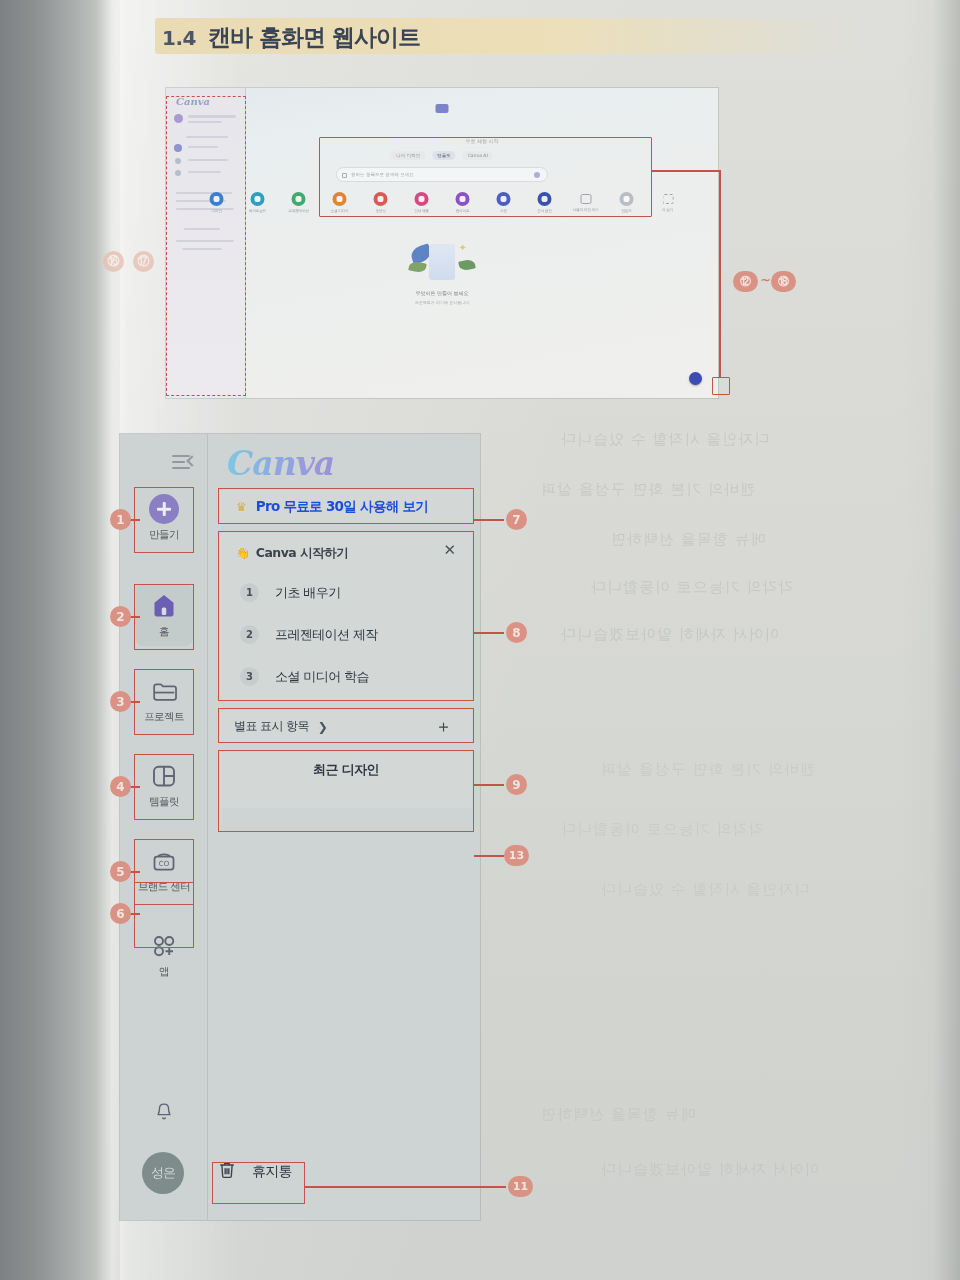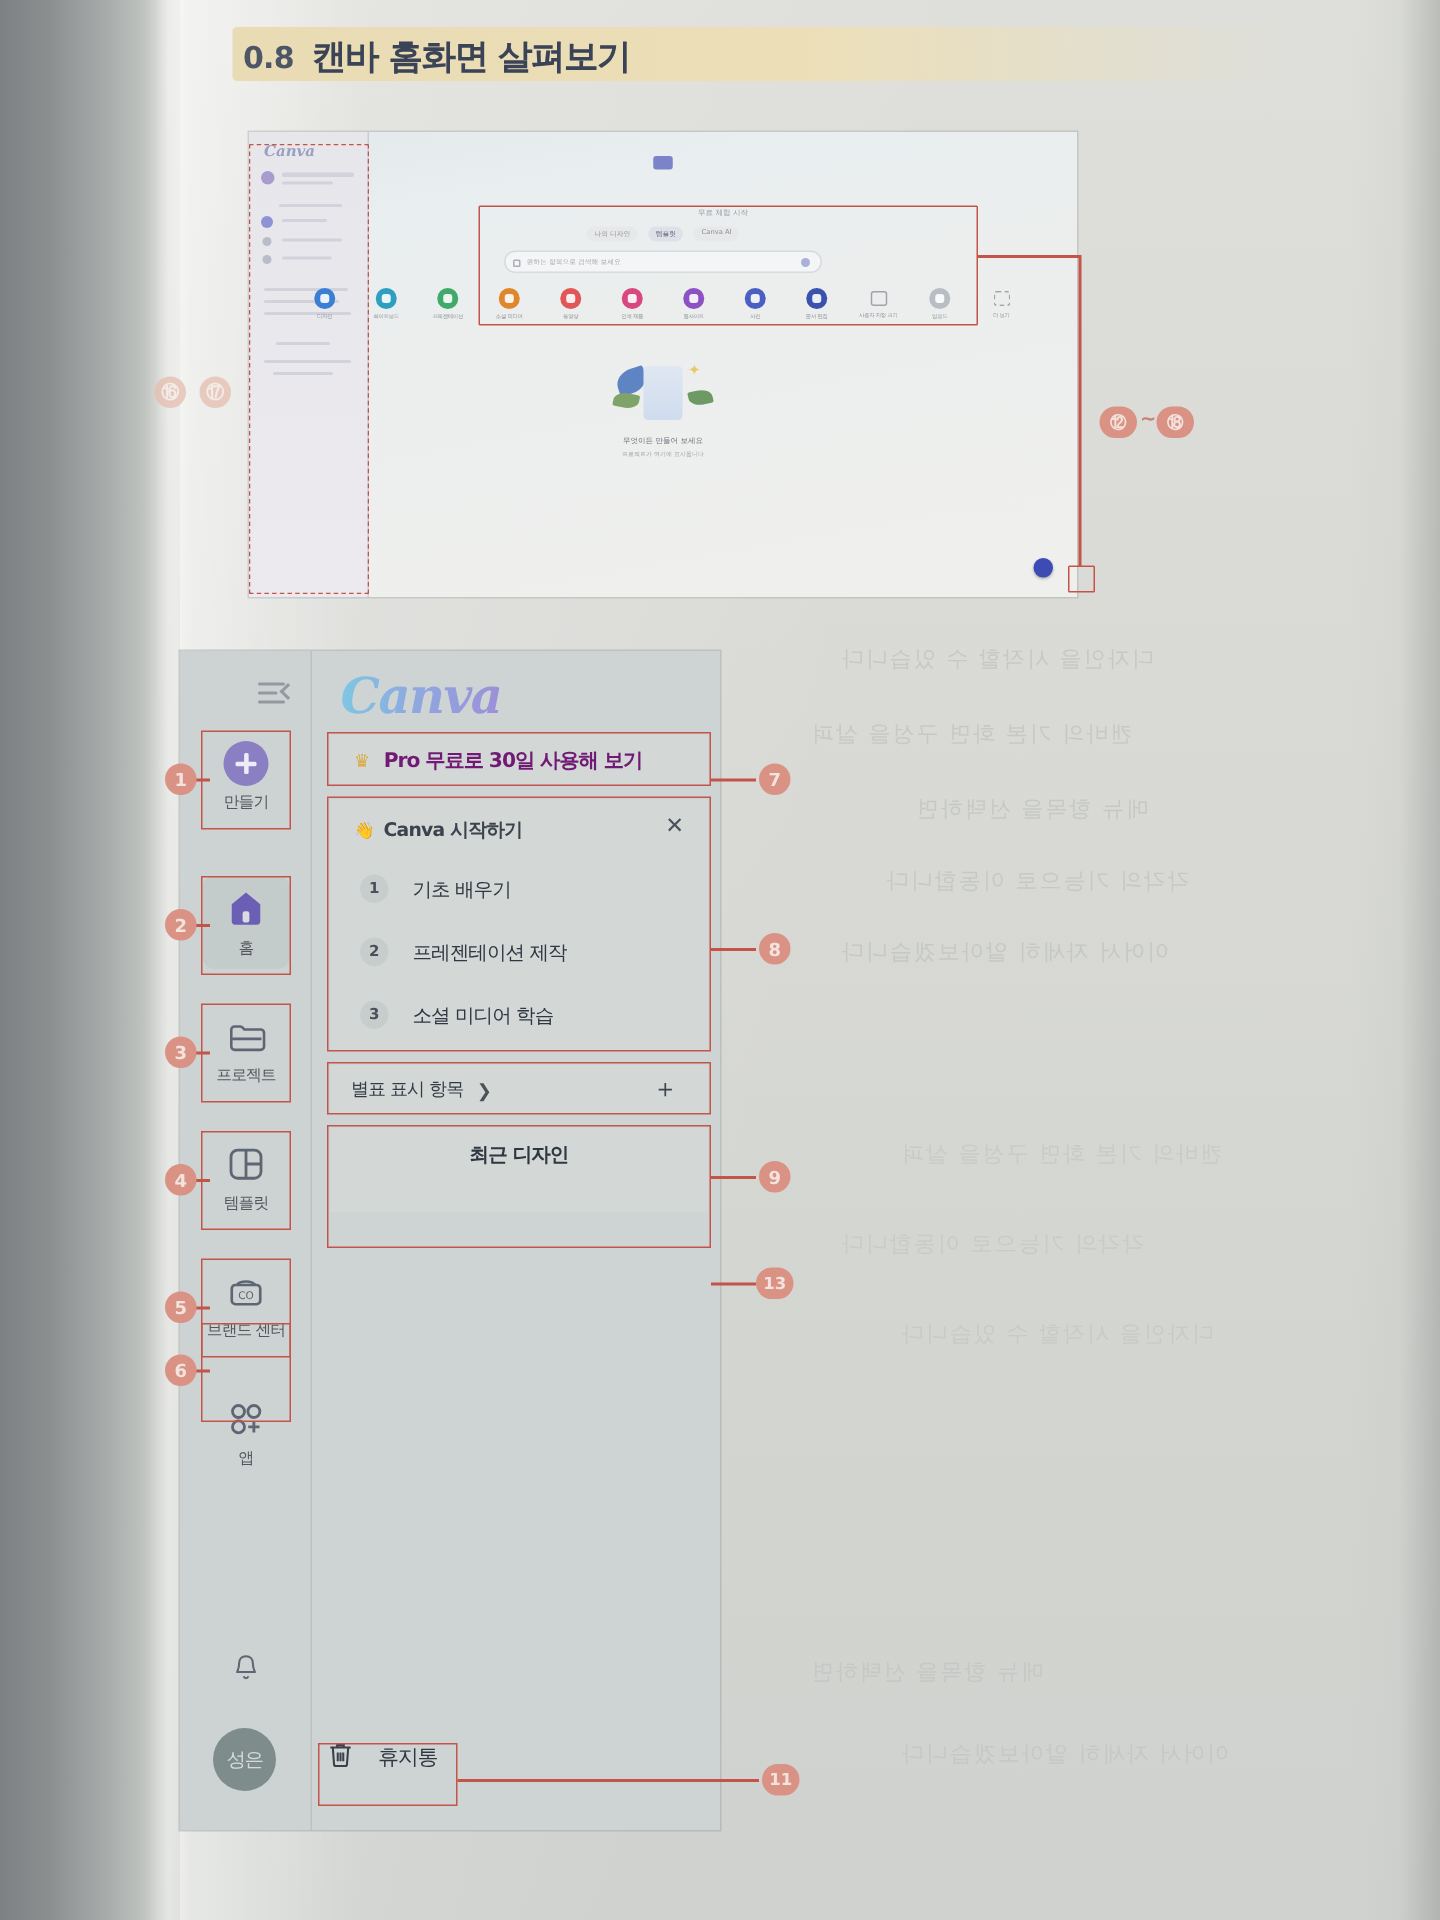--- a/index.html
+++ b/index.html
@@ -186,21 +186,21 @@
   .ic-plus::after  { top:50%; left:8px; height:2.5px; width:14px; transform:translateY(-50%);}
 
   
   #mock-main { position:absolute; left:88px; top:0; right:0; bottom:0; }
 
   #pro-banner {
     position:absolute; left:12px; top:56px; width:252px; height:34px;
     background:#d3d8d7; display:flex; align-items:center; gap:9px; padding-left:16px;
   }
   #pro-banner .crown { color:#d9a93c; font-size:12px; }
-  #pro-banner .txt { font-size:13.5px; font-weight:700; color:#701a75; letter-spacing:-.7px; }
+  #pro-banner .txt { font-size:13.5px; font-weight:700; color:#1d4ed8; letter-spacing:-.7px; }
 
   #start-card {
     position:absolute; left:12px; top:99px; width:252px; height:168px;
     background:#d3d8d7;
   }
   #start-head { position:absolute; left:16px; top:12px; display:flex; align-items:center; gap:6px;}
   #start-head .em { font-size:11px; }
   #start-head .t { font-size:12.5px; font-weight:600; color:#3c434c; letter-spacing:-.5px; }
   #start-x { position:absolute; right:16px; top:10px; font-size:15px; color:#4b525a; line-height:1;}
   .step { position:absolute; left:20px; display:flex; align-items:center; gap:16px; }
@@ -258,22 +258,22 @@
   <div class="ghost" style="left:590px; top:578px;">각각의 기능으로 이동합니다</div>
   <div class="ghost" style="left:560px; top:625px;">이어서 자세히 알아보겠습니다</div>
   <div class="ghost" style="left:600px; top:760px; opacity:.4;">캔바의 기본 화면 구성을 살펴</div>
   <div class="ghost" style="left:560px; top:820px; opacity:.4;">각각의 기능으로 이동합니다</div>
   <div class="ghost" style="left:600px; top:880px; opacity:.4;">디자인을 시작할 수 있습니다</div>
   <div class="ghost" style="left:540px; top:1105px; opacity:.45;">메뉴 항목을 선택하면</div>
   <div class="ghost" style="left:600px; top:1160px; opacity:.45;">이어서 자세히 알아보겠습니다</div>
   <div class="ghost" style="left:200px; top:1000px; opacity:.3;">캔바의 기본 화면 구성을 살펴</div>
 
   <div id="head-band"></div>
-  <div id="head-num">0.8</div>
-  <div id="head-title">캔바 홈화면 살펴보기</div>
+  <div id="head-num">1.4</div>
+  <div id="head-title">캔바 홈화면 웹사이트</div>
 
   <div id="shot">
     <div id="shot-side">
       <div id="shot-logo">Canva</div>
       <div class="shot-dot" style="left:8px;top:26px;width:9px;height:9px;background:#a79bd0;"></div>
       <div class="shot-line" style="left:22px;top:27px;width:48px;"></div>
       <div class="shot-line" style="left:22px;top:33px;width:34px;height:2px;"></div>
       <div class="shot-line" style="left:20px;top:48px;width:42px;height:2px;"></div>
       <div class="shot-dot" style="left:8px;top:56px;width:8px;height:8px;background:#8e93d4;"></div>
       <div class="shot-line" style="left:22px;top:58px;width:30px;height:2px;"></div>

